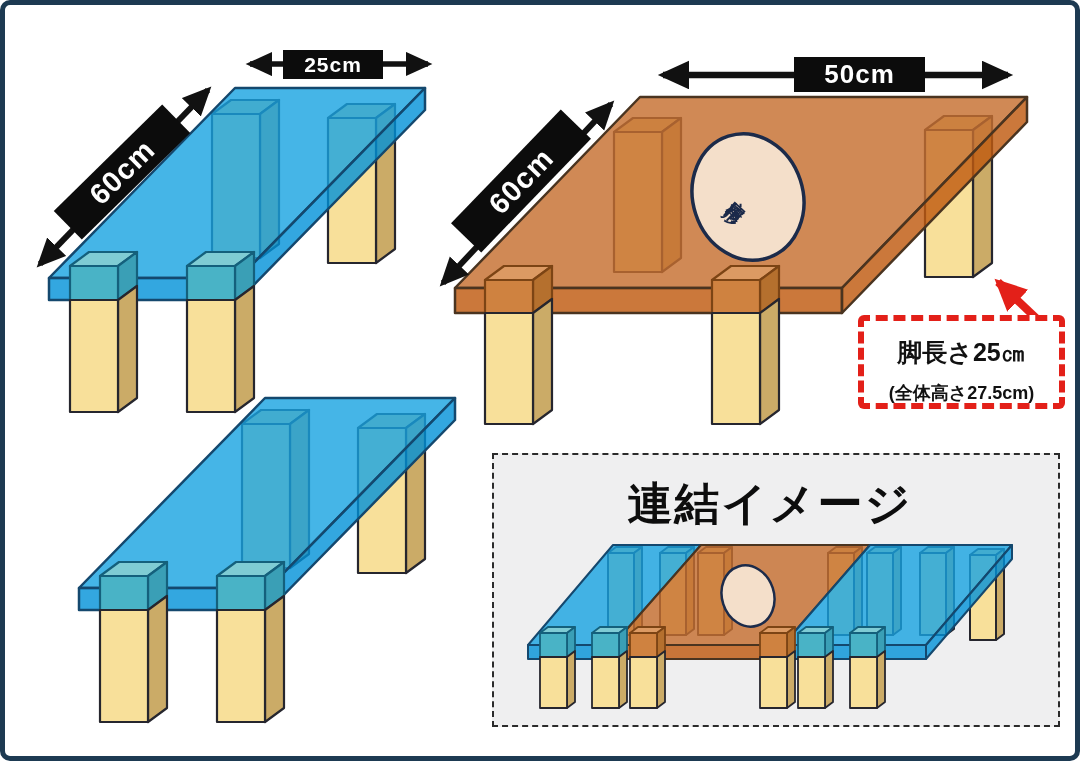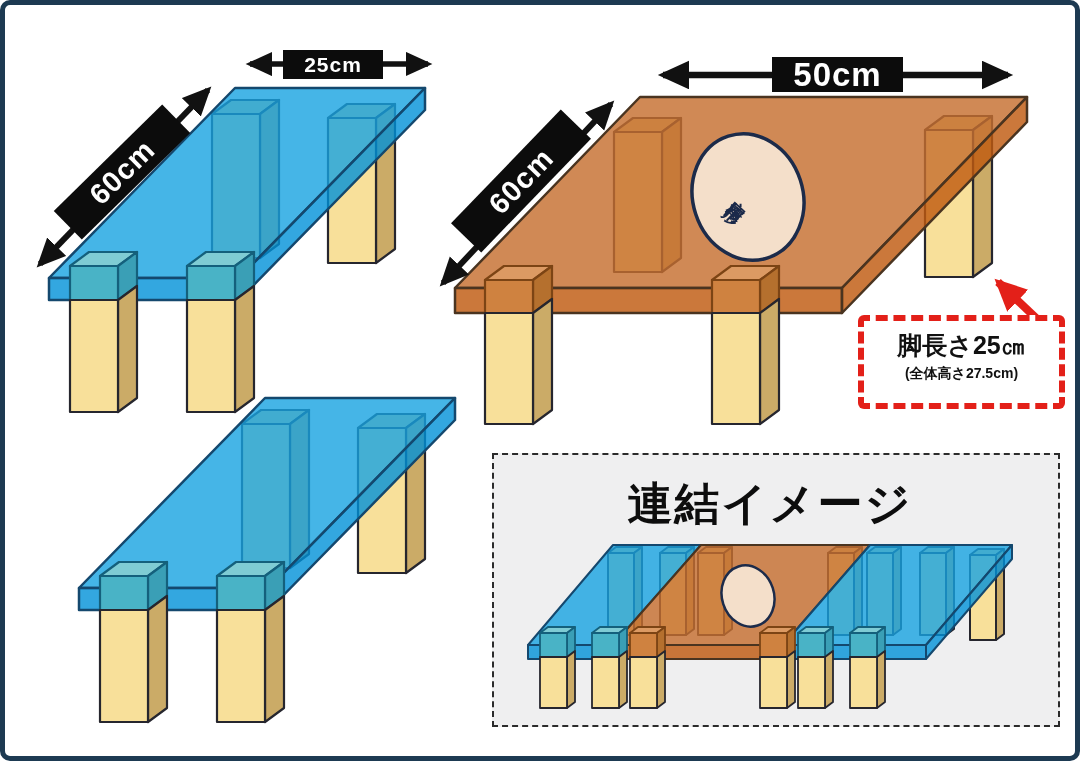--- a/index.html
+++ b/index.html
@@ -15,38 +15,38 @@
     position:absolute;left:492px;top:453px;width:568px;height:274px;
     background:#efeff0;border:2px dashed #2b2b2b;box-sizing:border-box;z-index:1;
   }
   #diagram-svg{position:absolute;left:0;top:0;z-index:10;}
   .dim-label{
     position:absolute;background:#0c0c0c;color:#fff;text-align:center;
     font-weight:600;z-index:20;display:flex;align-items:center;justify-content:center;
     letter-spacing:1px;
   }
   .lbl-25{left:283px;top:50px;width:100px;height:29px;font-size:21px;}
-  .lbl-50{left:772px;top:57px;width:131px;height:35px;font-size:33px;}
+  .lbl-50{left:794px;top:57px;width:131px;height:35px;font-size:26px;}
   .lbl-60L{left:46px;top:152px;width:152px;height:40px;font-size:29px;
     transform:rotate(-44.5deg);transform-origin:center;}
   .lbl-60R{left:442px;top:160px;width:158px;height:42px;font-size:29px;
     transform:rotate(-46deg);transform-origin:center;}
   .hole-label{
     position:absolute;left:729px;top:139px;width:38px;height:118px;z-index:20;
     writing-mode:vertical-rl;text-orientation:upright;font-size:17px;font-weight:700;
     color:#1b2a4a;letter-spacing:3px;transform:rotate(42deg);transform-origin:center;
     display:flex;align-items:center;justify-content:center;
   }
   .leg-note{
     position:absolute;left:858px;top:315px;width:207px;height:94px;z-index:20;
     background:#ffffff;border:6px dashed #e32019;border-radius:6px;
     box-sizing:border-box;text-align:center;color:#111;
   }
-  .leg-note .l1{font-size:25px;font-weight:800;margin-top:8px;}
-  .leg-note .l2{font-size:14px;font-weight:800;margin-top:3px;}
+  .leg-note .l1{font-size:25px;font-weight:800;margin-top:15px;}
+  .leg-note .l2{font-size:18px;font-weight:800;margin-top:12px;}
   .panel-title{
     position:absolute;left:550px;top:466px;width:440px;height:60px;z-index:20;
     font-size:45px;font-weight:800;color:#0d0d0d;text-align:center;letter-spacing:2px;margin-top:8px;
   }
 </style>
 </head>
 <body>
 
 <div id="stage">
 

